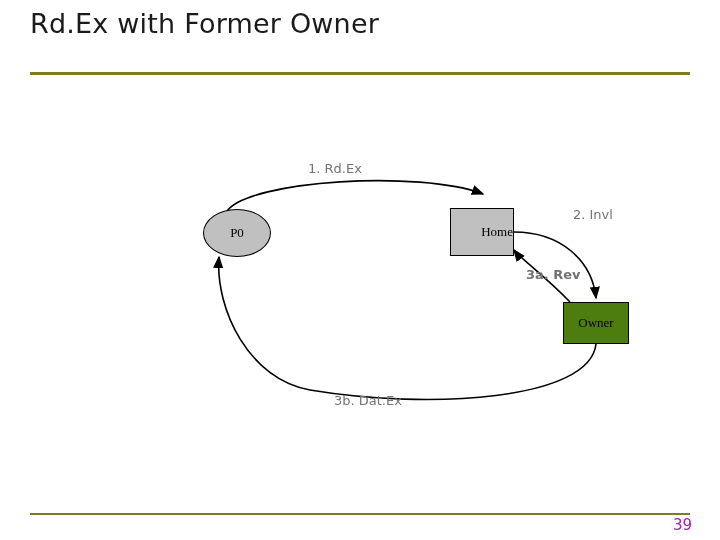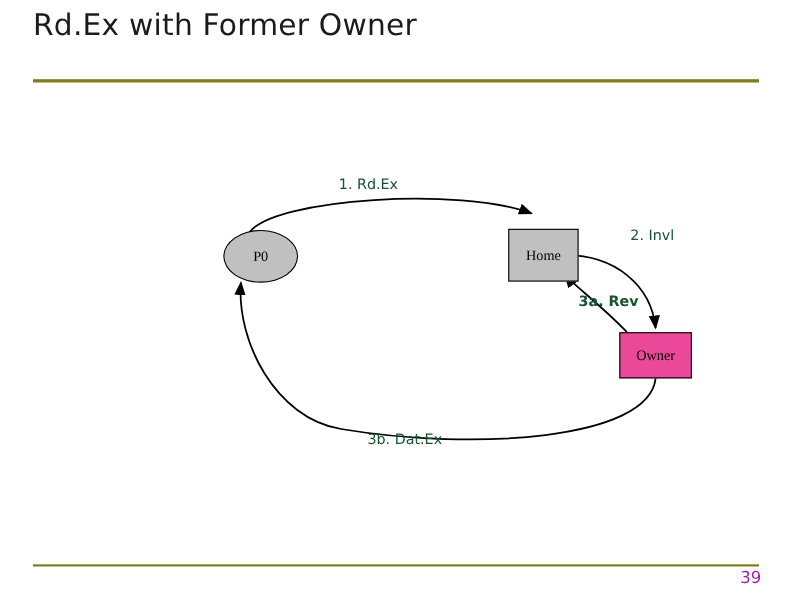--- a/index.html
+++ b/index.html
@@ -102,42 +102,41 @@
     position: absolute;
     left: 450px;
     top: 128px;
     width: 64px;
     height: 48px;
     background: #c0c0c0;
     border: 1px solid #000000;
     box-sizing: border-box;
     display: flex;
     align-items: center;
-    justify-content: center;
-    margin-left: 12px;
+    justify-content: flex-end;
   }
   #node-owner {
     position: absolute;
     left: 563px;
     top: 222px;
     width: 66px;
     height: 42px;
-    background: #ec4899;
+    background: #4d7c0f;
     border: 1px solid #000000;
     box-sizing: border-box;
     display: flex;
     align-items: center;
     justify-content: center;
   }
 
   
   .edge-label {
     position: absolute;
     font-size: 13px;
-    color: #14532d;
+    color: #737373;
     font-family: "DejaVu Sans", "Liberation Sans", sans-serif;
     white-space: nowrap;
   }
   #label-rdex   { left: 308px; top: 81px; }
   #label-invl   { left: 563px; top: 127px; margin-left: 10px; }
   #label-rev    { left: 526px; top: 187px; font-weight: bold; }
   #label-datex  { left: 334px; top: 313px; text-align: center; }
 </style>
 </head>
 <body>

